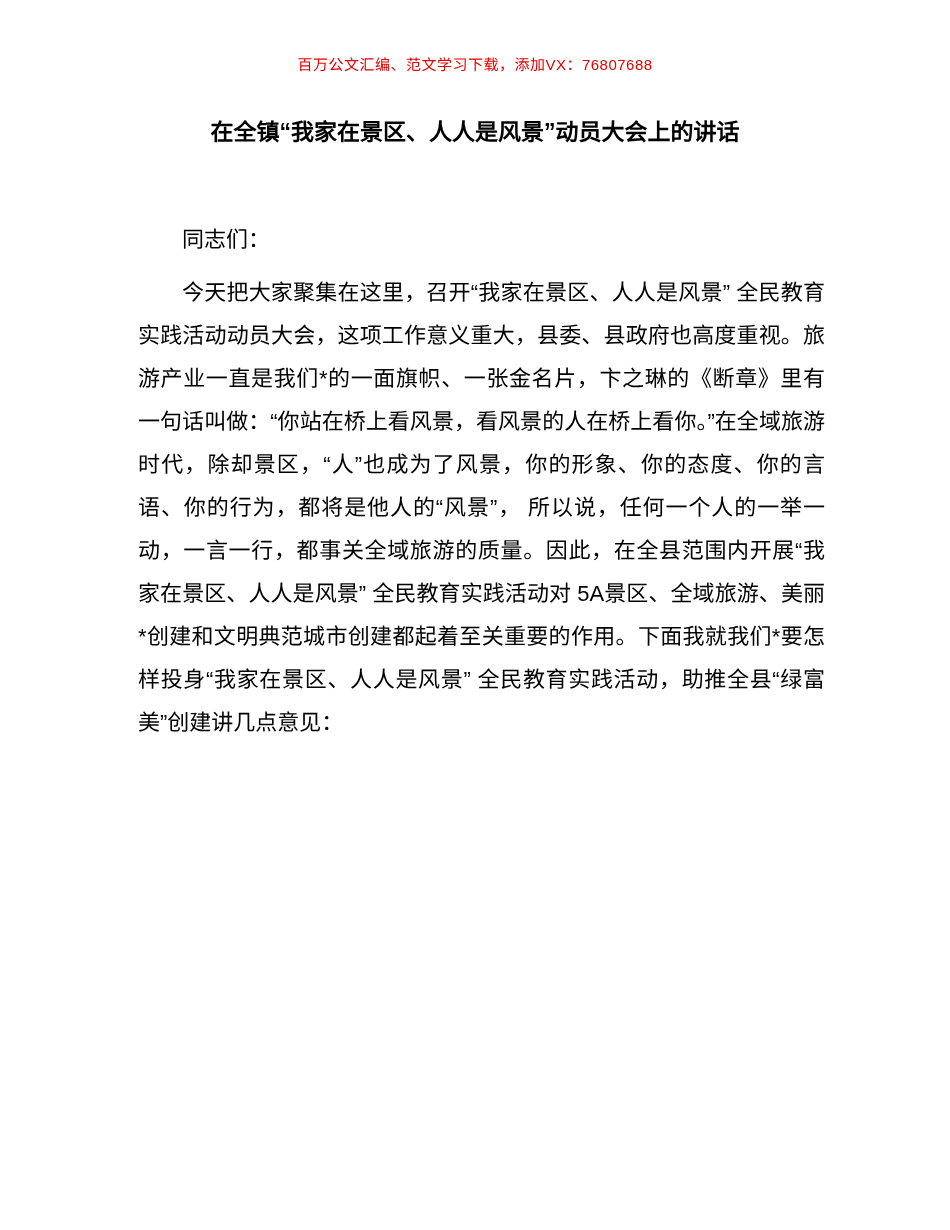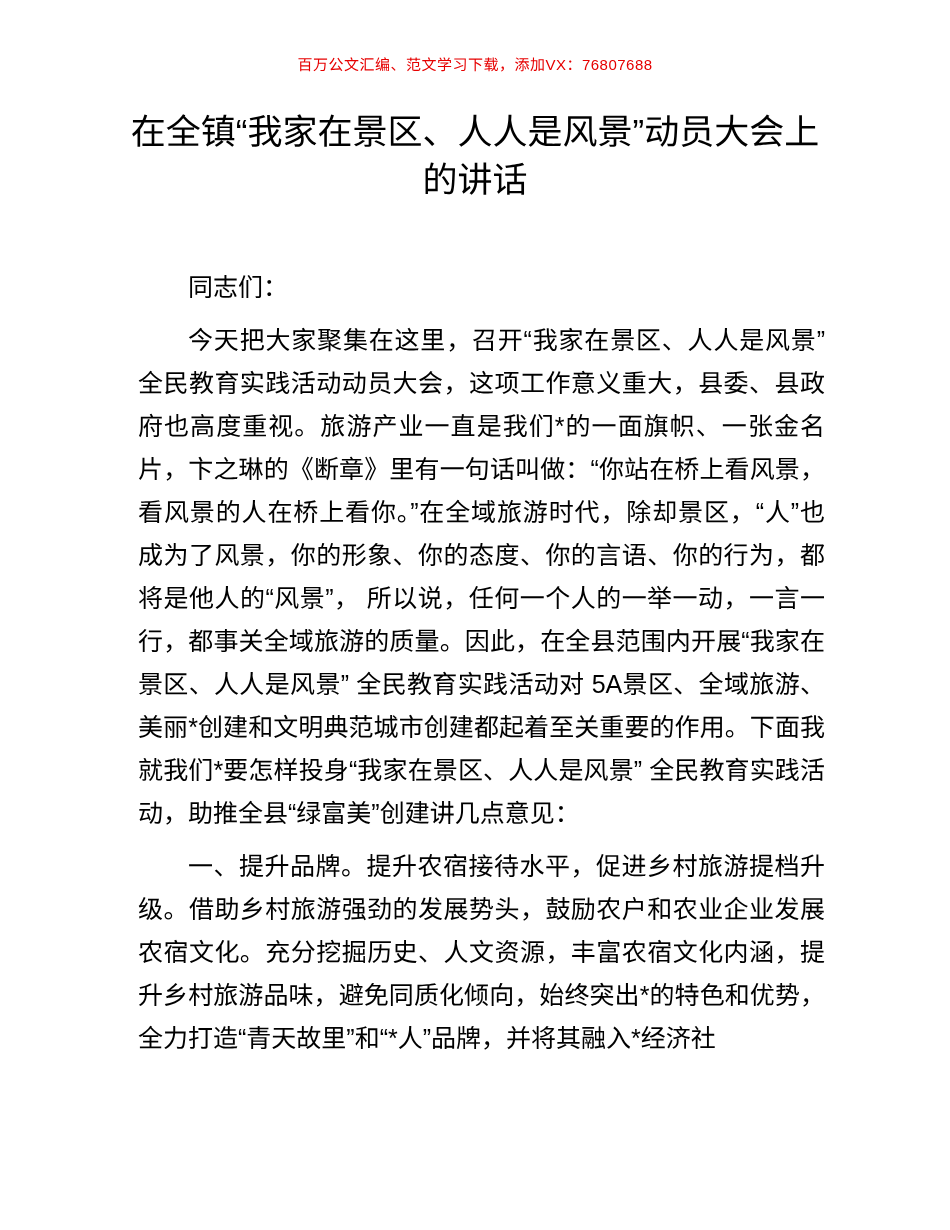--- a/index.html
+++ b/index.html
@@ -26,28 +26,28 @@
     text-align: center;
     font-size: 15px;
     line-height: 26px;
     color: #e60000;
     letter-spacing: 0.5px;
   }
   .doc-title {
     margin: 30px auto 0 auto;
     width: 720px;
     text-align: center;
-    font-size: 35px;
+    font-size: 23px;
     line-height: 48px;
-    font-weight: 400;
+    font-weight: 700;
     color: #000000;
   }
   .doc-body {
     margin: 62px 125px 0 138px;
-    font-size: 25px;
+    font-size: 22px;
     line-height: 43px;
     text-align: justify;
     text-justify: inter-ideograph;
     color: #000000;
   }
   .doc-body p {
     margin: 0 0 10px 0;
     text-indent: 2em;
   }
 </style>
@@ -56,16 +56,15 @@
 
 <div class="page">
 
   <div class="promo-header">百万公文汇编、范文学习下载，添加VX：76807688</div>
 
   <h1 class="doc-title">在全镇“我家在景区、人人是风景”动员大会上的讲话</h1>
 
   <div class="doc-body">
     <p>同志们：</p>
     <p>今天把大家聚集在这里，召开“我家在景区、人人是风景” 全民教育实践活动动员大会，这项工作意义重大，县委、县政府也高度重视。旅游产业一直是我们*的一面旗帜、一张金名片，卞之琳的《断章》里有一句话叫做：“你站在桥上看风景，看风景的人在桥上看你。”在全域旅游时代，除却景区，“人”也成为了风景，你的形象、你的态度、你的言语、你的行为，都将是他人的“风景”， 所以说，任何一个人的一举一动，一言一行，都事关全域旅游的质量。因此，在全县范围内开展“我家在景区、人人是风景” 全民教育实践活动对 5A景区、全域旅游、美丽*创建和文明典范城市创建都起着至关重要的作用。下面我就我们*要怎样投身“我家在景区、人人是风景” 全民教育实践活动，助推全县“绿富美”创建讲几点意见：</p>
-    <p>一、提升品牌。提升农宿接待水平，促进乡村旅游提档升级。借助乡村旅游强劲的发展势头，鼓励农户和农业企业发展农宿文化。充分挖掘历史、人文资源，丰富农宿文化内涵，提升乡村旅游品味，避免同质化倾向，始终突出*的特色和优势，全力打造“青天故里”和“*人”品牌，并将其融入*经济社</p>
   </div>
 
 </div>
 
 </body></html>

